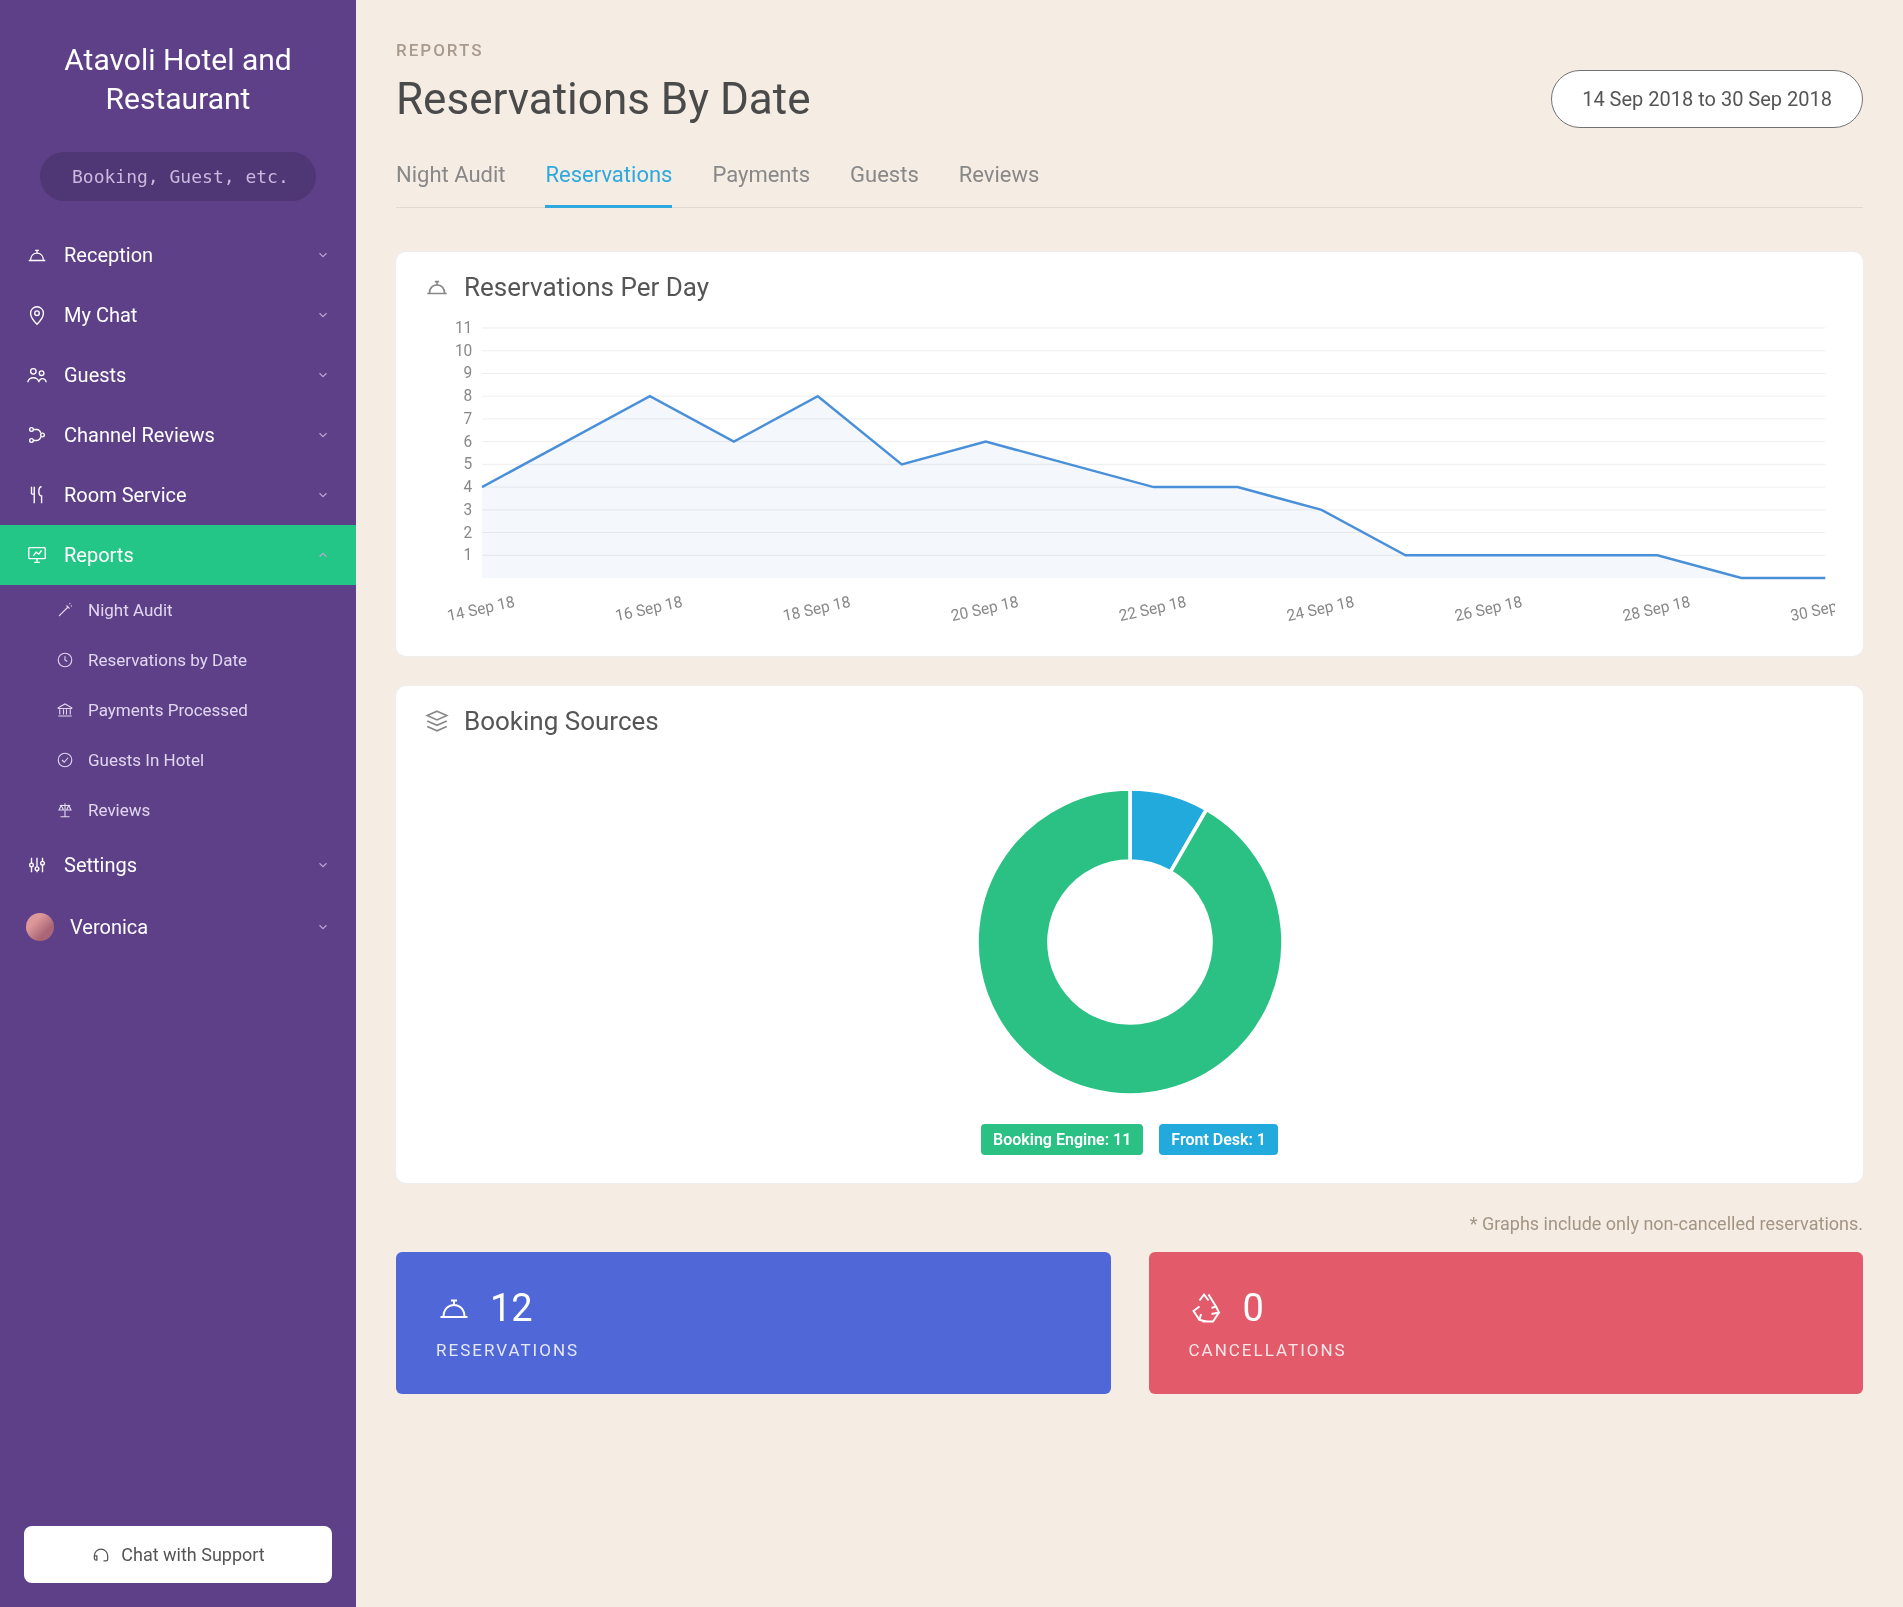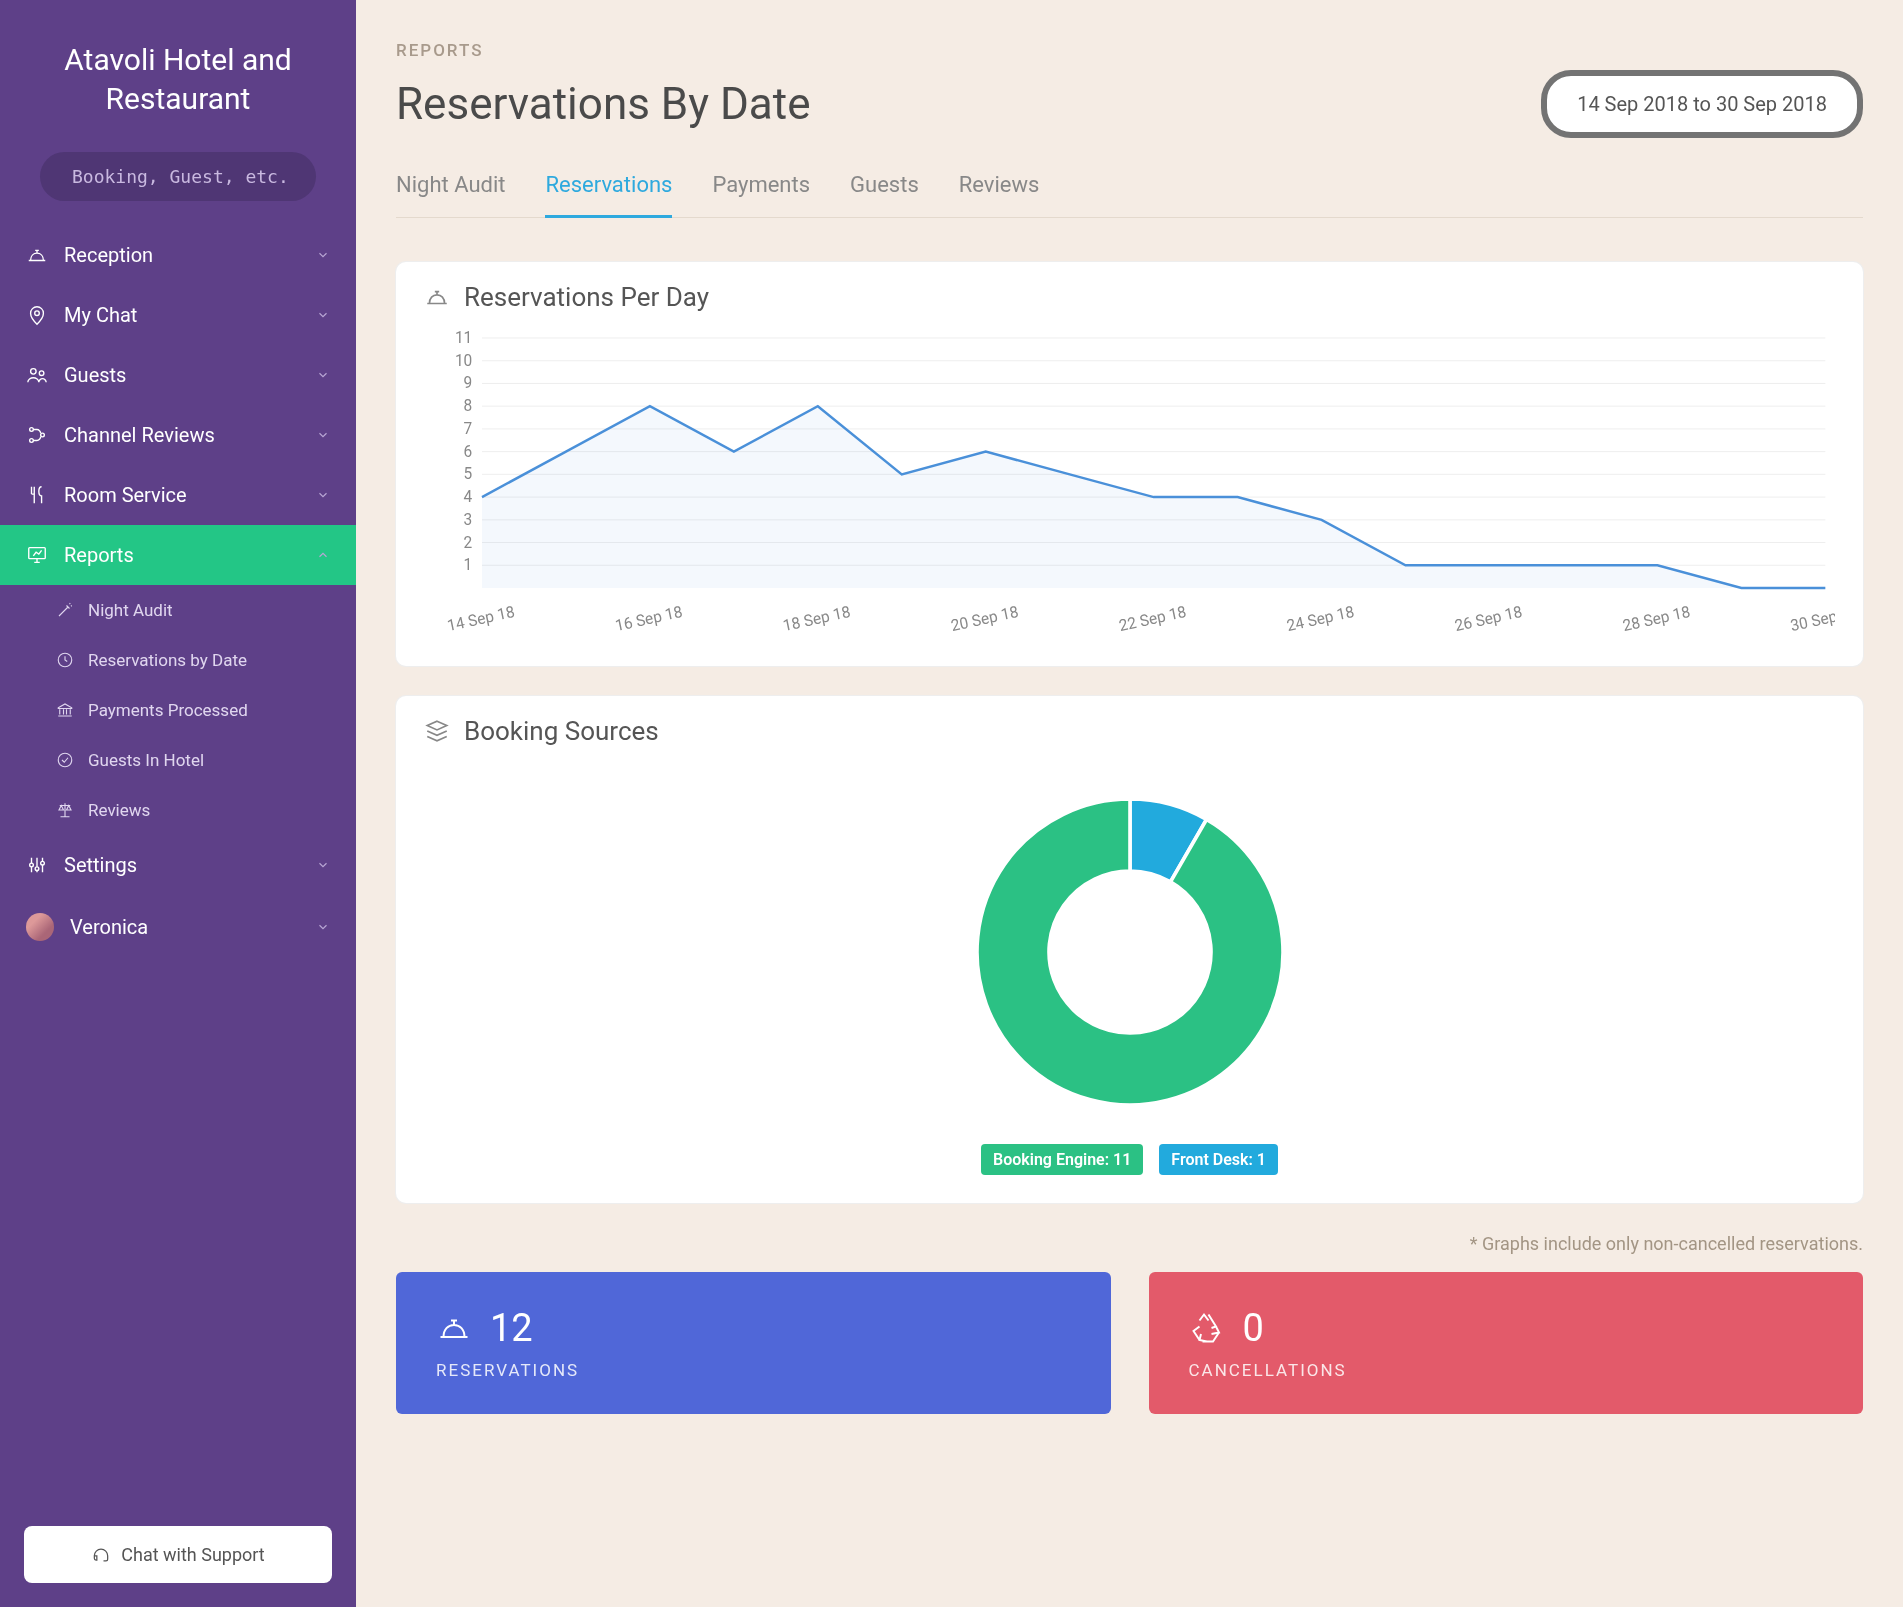--- a/index.html
+++ b/index.html
@@ -19,33 +19,33 @@
 .nav-item svg.icon{width:22px;height:22px;stroke:#fff;fill:none;flex-shrink:0}
 .sub-item{padding:15px 26px 15px 56px;display:flex;align-items:center;gap:14px;cursor:pointer;font-size:17px;color:#e0d6ef}
 .sub-item svg{width:18px;height:18px;stroke:#e0d6ef;fill:none;flex-shrink:0}
 .avatar{width:28px;height:28px;border-radius:50%;background:linear-gradient(135deg,#d99 30%,#a67 70%);flex-shrink:0}
 .support-btn{margin:24px;background:#fff;color:#555;border-radius:8px;padding:18px;display:flex;align-items:center;justify-content:center;gap:10px;font-size:18px;cursor:pointer}
 .support-btn svg{width:20px;height:20px;stroke:#555;fill:none}
 .main{flex:1;padding:40px 40px 40px 40px;min-width:0}
 .breadcrumb{color:#a89a8c;font-size:17px;letter-spacing:2px;font-weight:500;margin-bottom:10px}
 .page-header{display:flex;align-items:center;margin-bottom:26px}
 .page-title{font-size:44px;font-weight:400;color:#4a4a4a}
-.date-range{margin-left:auto;background:#fff;border:6px solid #737373;border-radius:30px;padding:16px 30px;font-size:20px;color:#555;cursor:pointer}
+.date-range{margin-left:auto;background:#fff;border:1px solid #737373;border-radius:30px;padding:16px 30px;font-size:20px;color:#555;cursor:pointer}
 .tabs{display:flex;gap:40px;border-bottom:1px solid #e4d9cd;margin-bottom:44px}
 .tab{padding:8px 0 20px;font-size:22px;color:#888;cursor:pointer;position:relative}
 .tab.active{color:#2ea9de}
 .tab.active::after{content:"";position:absolute;bottom:-1px;left:0;right:0;height:3px;background:#2ea9de}
 .card{background:#fff;border-radius:10px;padding:20px 28px 28px;margin-bottom:30px;box-shadow:0 0 0 1px #eee}
 .card-title{display:flex;align-items:center;gap:14px;font-size:26px;color:#555;font-weight:400;margin-bottom:16px}
 .card-title svg{width:26px;height:26px;stroke:#888;fill:none}
 .chart-area{height:310px;position:relative}
 .chart-area svg{width:100%;height:100%}
 .donut-wrap{display:flex;flex-direction:column;align-items:center;padding-top:10px}
 .donut-wrap svg.donut{width:360px;height:360px}
-.legend{display:flex;gap:16px;margin-top:12px}
+.legend{display:flex;gap:16px;margin-top:2px}
 .legend-item{padding:6px 12px;border-radius:4px;color:#fff;font-size:16px;font-weight:600}
 .footnote{text-align:right;color:#a39584;font-size:18px;margin-bottom:18px}
 .stat-row{display:flex;gap:38px}
 .stat-card{flex:1;border-radius:6px;padding:34px 40px;color:#fff}
 .stat-top{display:flex;align-items:center;gap:18px;font-size:38px;font-weight:400;margin-bottom:10px}
 .stat-top svg{width:36px;height:36px;stroke:#fff;fill:none}
 .stat-label{font-size:17px;letter-spacing:2px;opacity:.85}
 </style>
 </head>
 <body>

